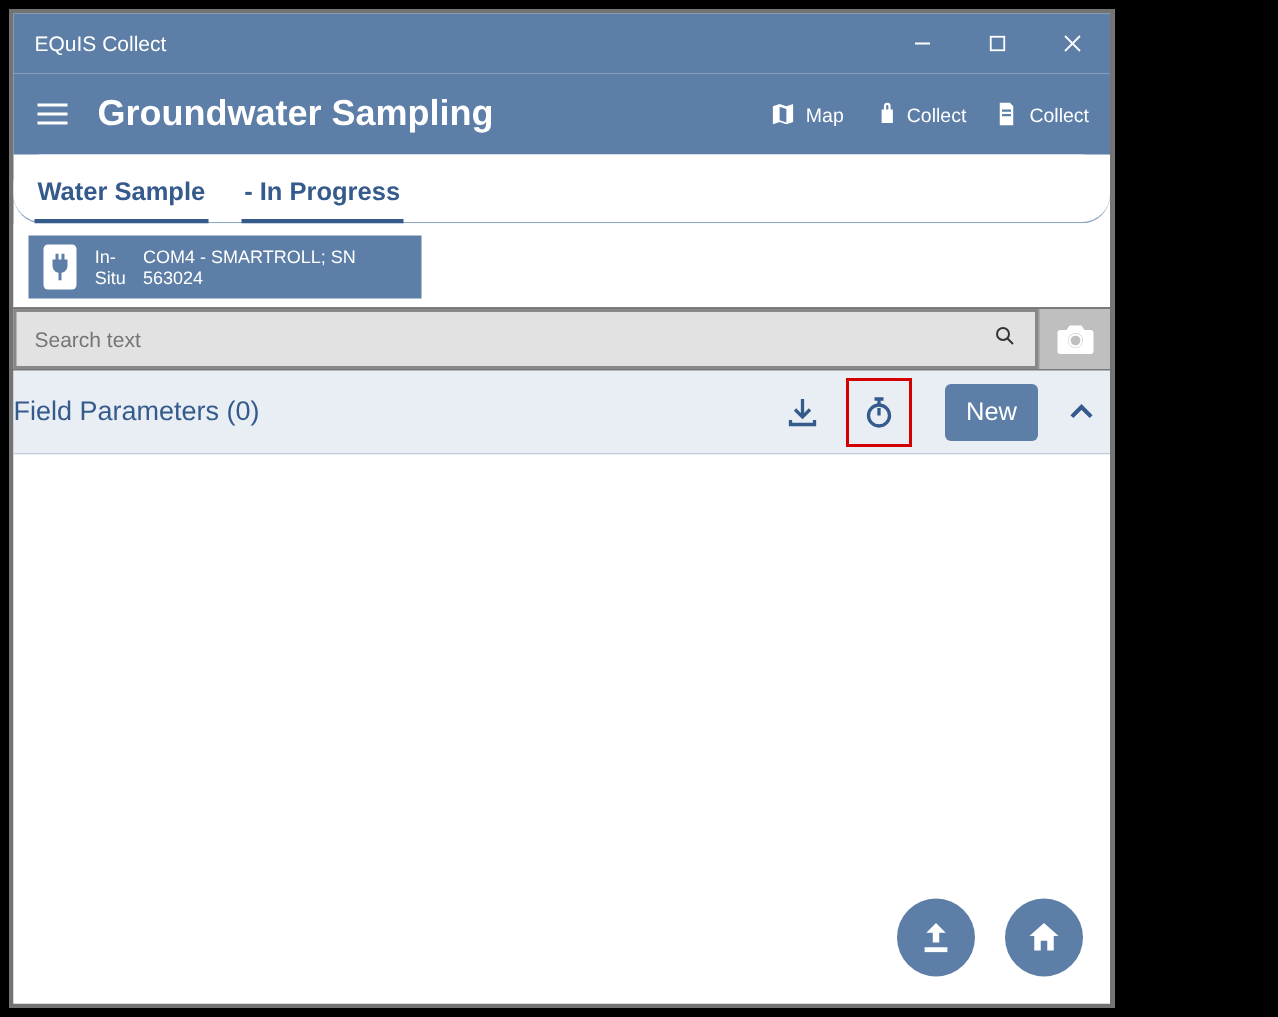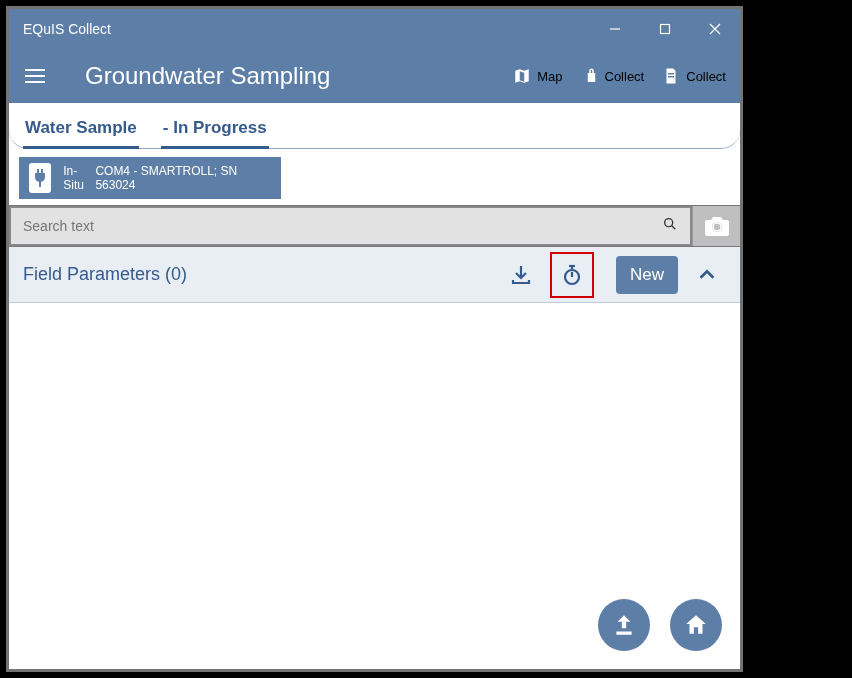--- a/index.html
+++ b/index.html
@@ -28,23 +28,23 @@
   .header {
     background: #5d7ea6;
     height: 54px;
     display: flex; align-items: center;
     color: #fff;
     padding: 0 14px;
     gap: 18px;
   }
   .hamburger { display: flex; flex-direction: column; gap: 4px; padding: 4px 2px; }
   .hamburger span { width: 20px; height: 2px; background: #fff; display: block; }
-  .page-title { font-size: 24px; font-weight: 400; flex: 1; margin-left: 20px; }
+  .page-title { font-size: 24px; font-weight: 700; flex: 1; }
   .header-actions { display: flex; gap: 18px; align-items: center; }
-  .header-action { display: flex; align-items: center; gap: 6px; font-size: 13px; color: #000000; }
+  .header-action { display: flex; align-items: center; gap: 6px; font-size: 13px; color: #ffffff; }
   .header-action svg { width: 18px; height: 18px; }
   .tabs {
     height: 46px;
     display: flex; align-items: flex-end;
     padding: 0 14px;
     gap: 22px;
     border-bottom: 1px solid #8fa6c0;
     background: #fff;
     border-radius: 19px;
   }
@@ -93,21 +93,21 @@
   .camera-btn {
     width:48px; background:#bfbfbf;
     display:flex; align-items:center; justify-content:center;
     border-left:1px solid #999;
   }
   .section-row {
     height:56px;
     background:#e8eef4;
     border-bottom:1px solid #c0ccda;
     display:flex; align-items:center;
-    padding: 0 14px;
+    padding: 0 0;
     gap:10px;
   }
   .section-title {
     flex:1; font-size:18px; color:#355a8c;
   }
   .icon-btn {
     width:38px; height:38px;
     display:flex; align-items:center; justify-content:center;
     color:#355a8c;
   }

